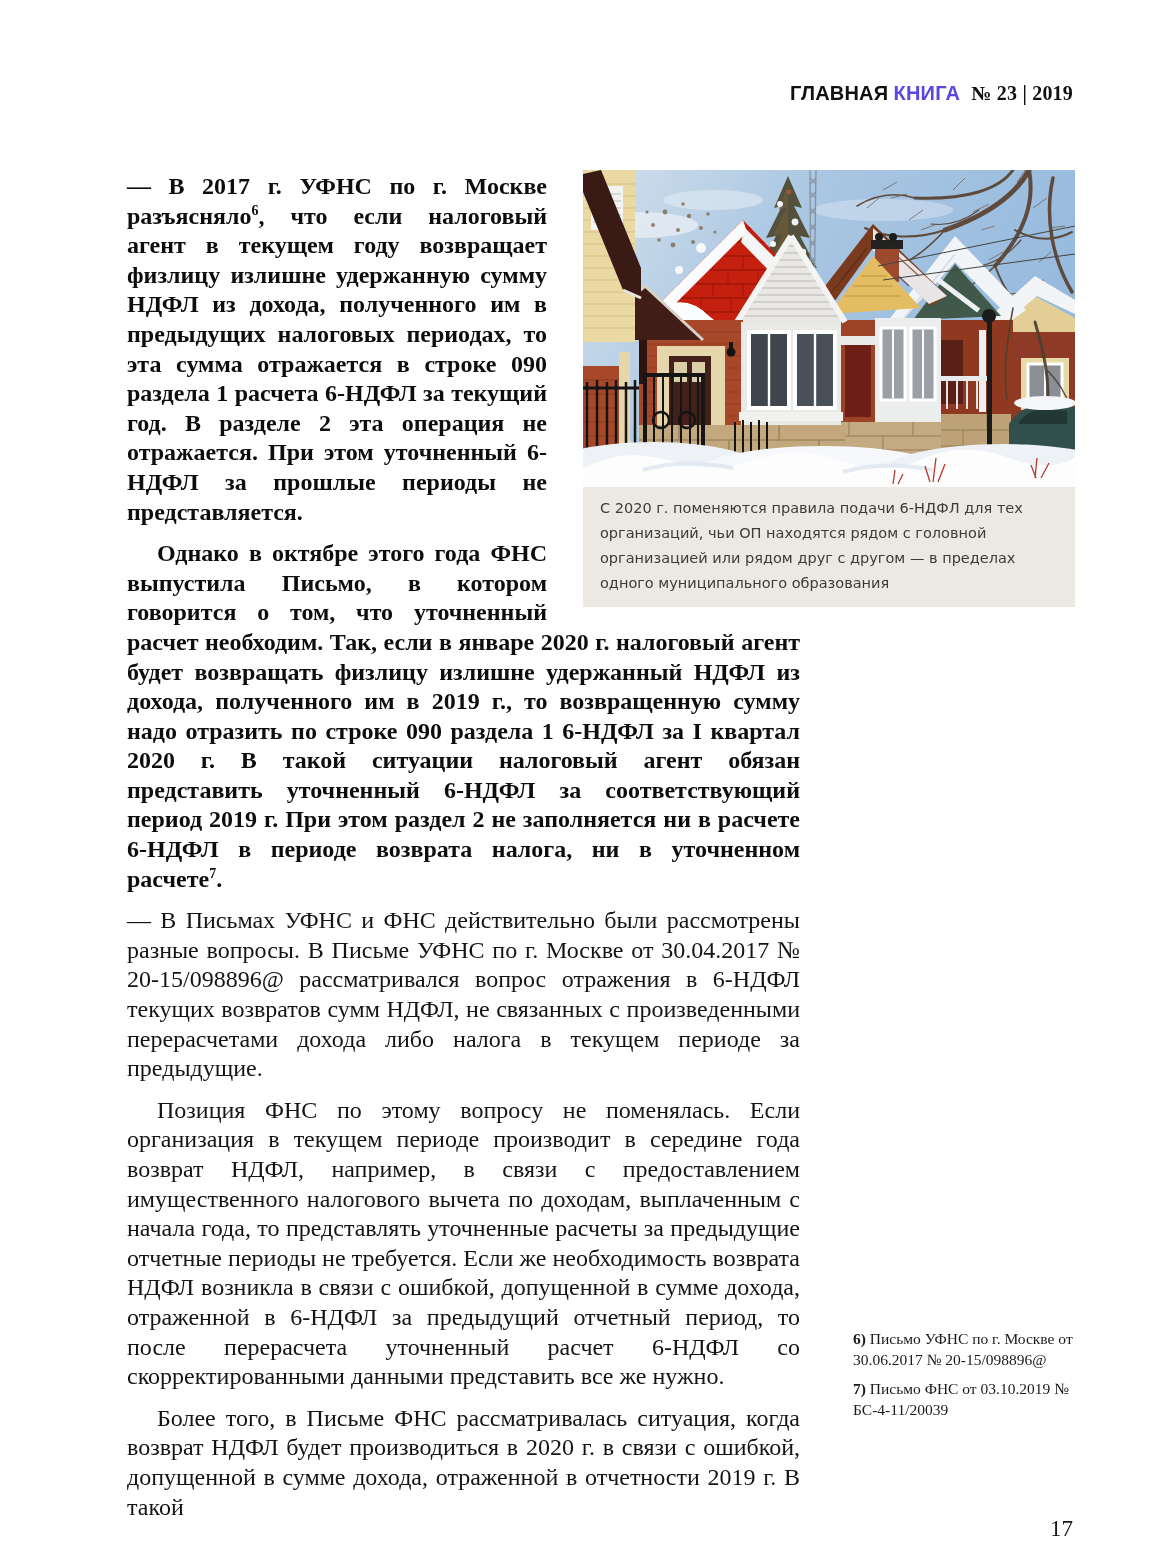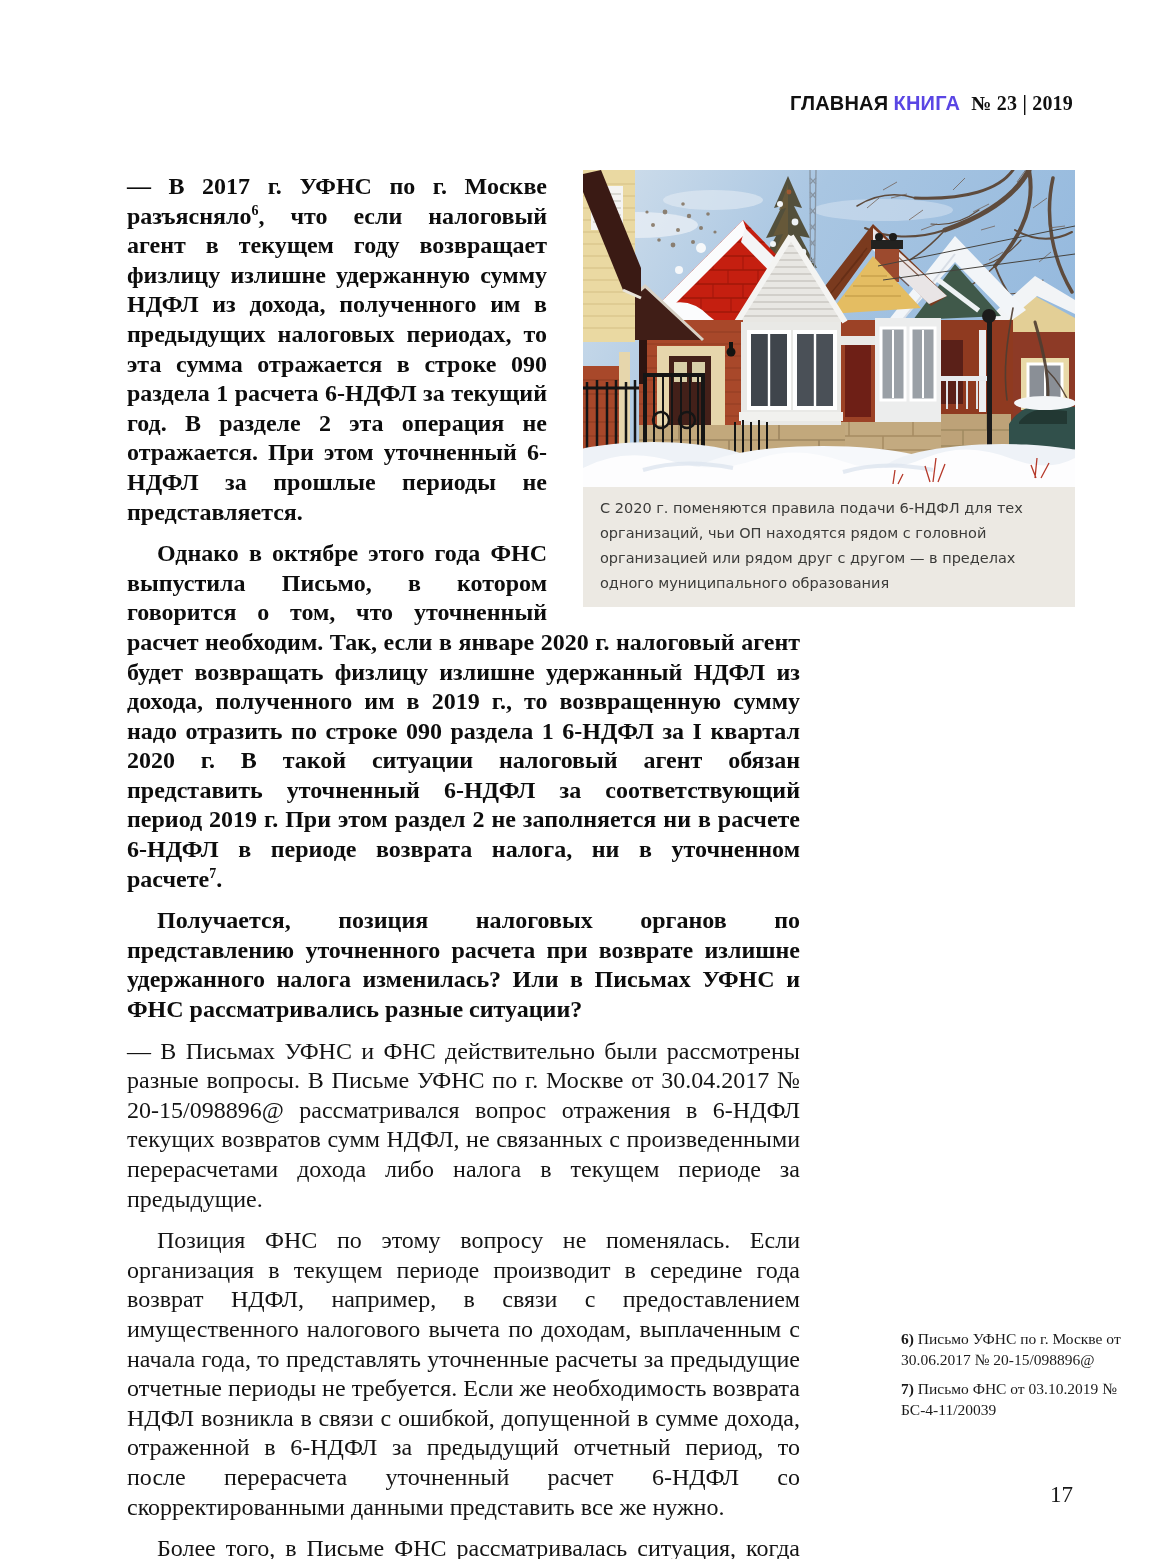--- a/index.html
+++ b/index.html
@@ -1,46 +1,46 @@
 <!DOCTYPE html>
 <html><head>
 <meta charset="utf-8">
 <style>
   html,body{margin:0;padding:0;background:#ffffff;}
   .page{position:relative;width:1163px;height:1559px;background:#ffffff;overflow:hidden;
         font-family:"Liberation Serif", serif;color:#141414;}
 
   
-  .hdr{position:absolute;top:92px;right:90px;font-size:20px;letter-spacing:.2px;white-space:nowrap;}
+  .hdr{position:absolute;top:82px;right:90px;font-size:20px;letter-spacing:.2px;white-space:nowrap;}
   .hdr .brand-black{font-family:"Liberation Sans",sans-serif;font-weight:700;color:#111;}
   .hdr .brand-accent{font-family:"Liberation Sans",sans-serif;font-weight:700;color:#5a46e4;}
   .hdr .issue{font-family:"Liberation Serif",serif;font-weight:700;color:#111;margin-left:6px;}
 
   
   .article{position:absolute;left:115px;top:160px;width:697px;font-size:24px;line-height:29.6px;
            text-align:justify;}
   .float-spacer{float:right;width:265px;height:462px;}
   .article p{margin:12px;}
   .article p.ind{text-indent:30px;}
   .b{font-weight:700;color:#0d0d0d;}
   sup{font-size:14px;line-height:0;}
 
   
   .figure{position:absolute;left:583px;top:170px;width:492px;}
   .figure svg{display:block;}
   .caption{background:#ece9e3;color:#3b3b39;font-family:"DejaVu Sans",sans-serif;
            font-size:14.5px;line-height:25px;padding:9px 7px 11px 17px;}
 
   
-  .footnotes{position:absolute;left:901px;top:1328px;width:252px;font-size:15.5px;line-height:21px;color:#1a1a1a;}
+  .footnotes{position:absolute;left:853px;top:1328px;width:252px;font-size:15.5px;line-height:21px;color:#1a1a1a;}
   .footnote{margin-bottom:8px;}
   .fn-marker{font-weight:700;}
 
   
-  .pagenum{position:absolute;top:1482px;right:90px;font-size:23px;color:#1a1a1a;}
+  .pagenum{position:absolute;top:1516px;right:90px;font-size:23px;color:#1a1a1a;}
 </style>
 </head>
 <body>
 
 <div class="page">
 
   <div class="hdr">
     <span class="brand-black">ГЛАВНАЯ</span>
     <span class="brand-accent">КНИГА</span>
     <span class="issue">№ 23 | 2019</span>
@@ -262,21 +262,20 @@
         </g>
       </g>
     </svg>
     <div class="caption">С 2020 г. поменяются правила подачи 6-НДФЛ для тех организаций, чьи ОП находятся рядом с головной организацией или рядом друг с другом — в пределах одного муниципального образования</div>
   </div>
 
   <div class="article">
     <div class="float-spacer"></div>
     <p class="b"><span>—  В 2017 г. УФНС по г. Москве разъясняло</span><sup>6</sup><span>, что если налоговый агент в текущем году возвращает физлицу излишне удержанную сумму НДФЛ из дохода, полученного им в предыдущих налоговых периодах, то эта сумма отражается в строке 090 раздела 1 расчета 6-НДФЛ за текущий год. В разделе 2 эта операция не отражается. При этом уточненный 6-НДФЛ за прошлые периоды не представляется.</span></p>
     <p class="b ind"><span>Однако в октябре этого года ФНС выпустила Письмо, в котором говорится о том, что уточненный расчет необходим. Так, если в январе 2020 г. налоговый агент будет возвращать физлицу излишне удержанный НДФЛ из дохода, полученного им в 2019 г., то возвращенную сумму надо отразить по строке 090 раздела 1 6-НДФЛ за I квартал 2020 г. В такой ситуации налоговый агент обязан представить уточненный 6-НДФЛ за соответствующий период 2019 г. При этом раздел 2 не заполняется ни в расчете 6-НДФЛ в периоде возврата налога, ни в уточненном расчете</span><sup>7</sup><span>.</span></p>
-    <p class="b ind">Получается, позиция налоговых органов по представлению уточненного расчета при возврате излишне удержанного налога изменилась? Или в Письмах УФНС и ФНС рассматривались разные ситуации?</p>
     <p>— В Письмах УФНС и ФНС действительно были рассмотрены разные вопросы. В Письме УФНС по г. Москве от 30.04.2017 № 20-15/098896@ рассматривался вопрос отражения в 6-НДФЛ текущих возвратов сумм НДФЛ, не связанных с произведенными перерасчетами дохода либо налога в текущем периоде за предыдущие.</p>
     <p class="ind">Позиция ФНС по этому вопросу не поменялась. Если организация в текущем периоде производит в середине года возврат НДФЛ, например, в связи с предоставлением имущественного налогового вычета по доходам, выплаченным с начала года, то представлять уточненные расчеты за предыдущие отчетные периоды не требуется. Если же необходимость возврата НДФЛ возникла в связи с ошибкой, допущенной в сумме дохода, отраженной в 6-НДФЛ за предыдущий отчетный период, то после перерасчета уточненный расчет 6-НДФЛ со скорректированными данными представить все же нужно.</p>
     <p class="ind">Более того, в Письме ФНС рассматривалась ситуация, когда возврат НДФЛ будет производиться в 2020 г. в связи с ошибкой, допущенной в сумме дохода, отраженной в отчетности 2019 г. В такой</p>
   </div>
 
   <div class="footnotes">
     <div class="footnote"><span class="fn-marker">6)</span><span> Письмо УФНС по г. Москве от 30.06.2017 № 20-15/098896@</span></div>
     <div class="footnote"><span class="fn-marker">7)</span><span> Письмо ФНС от 03.10.2019 № БС-4-11/20039</span></div>
   </div>
 

